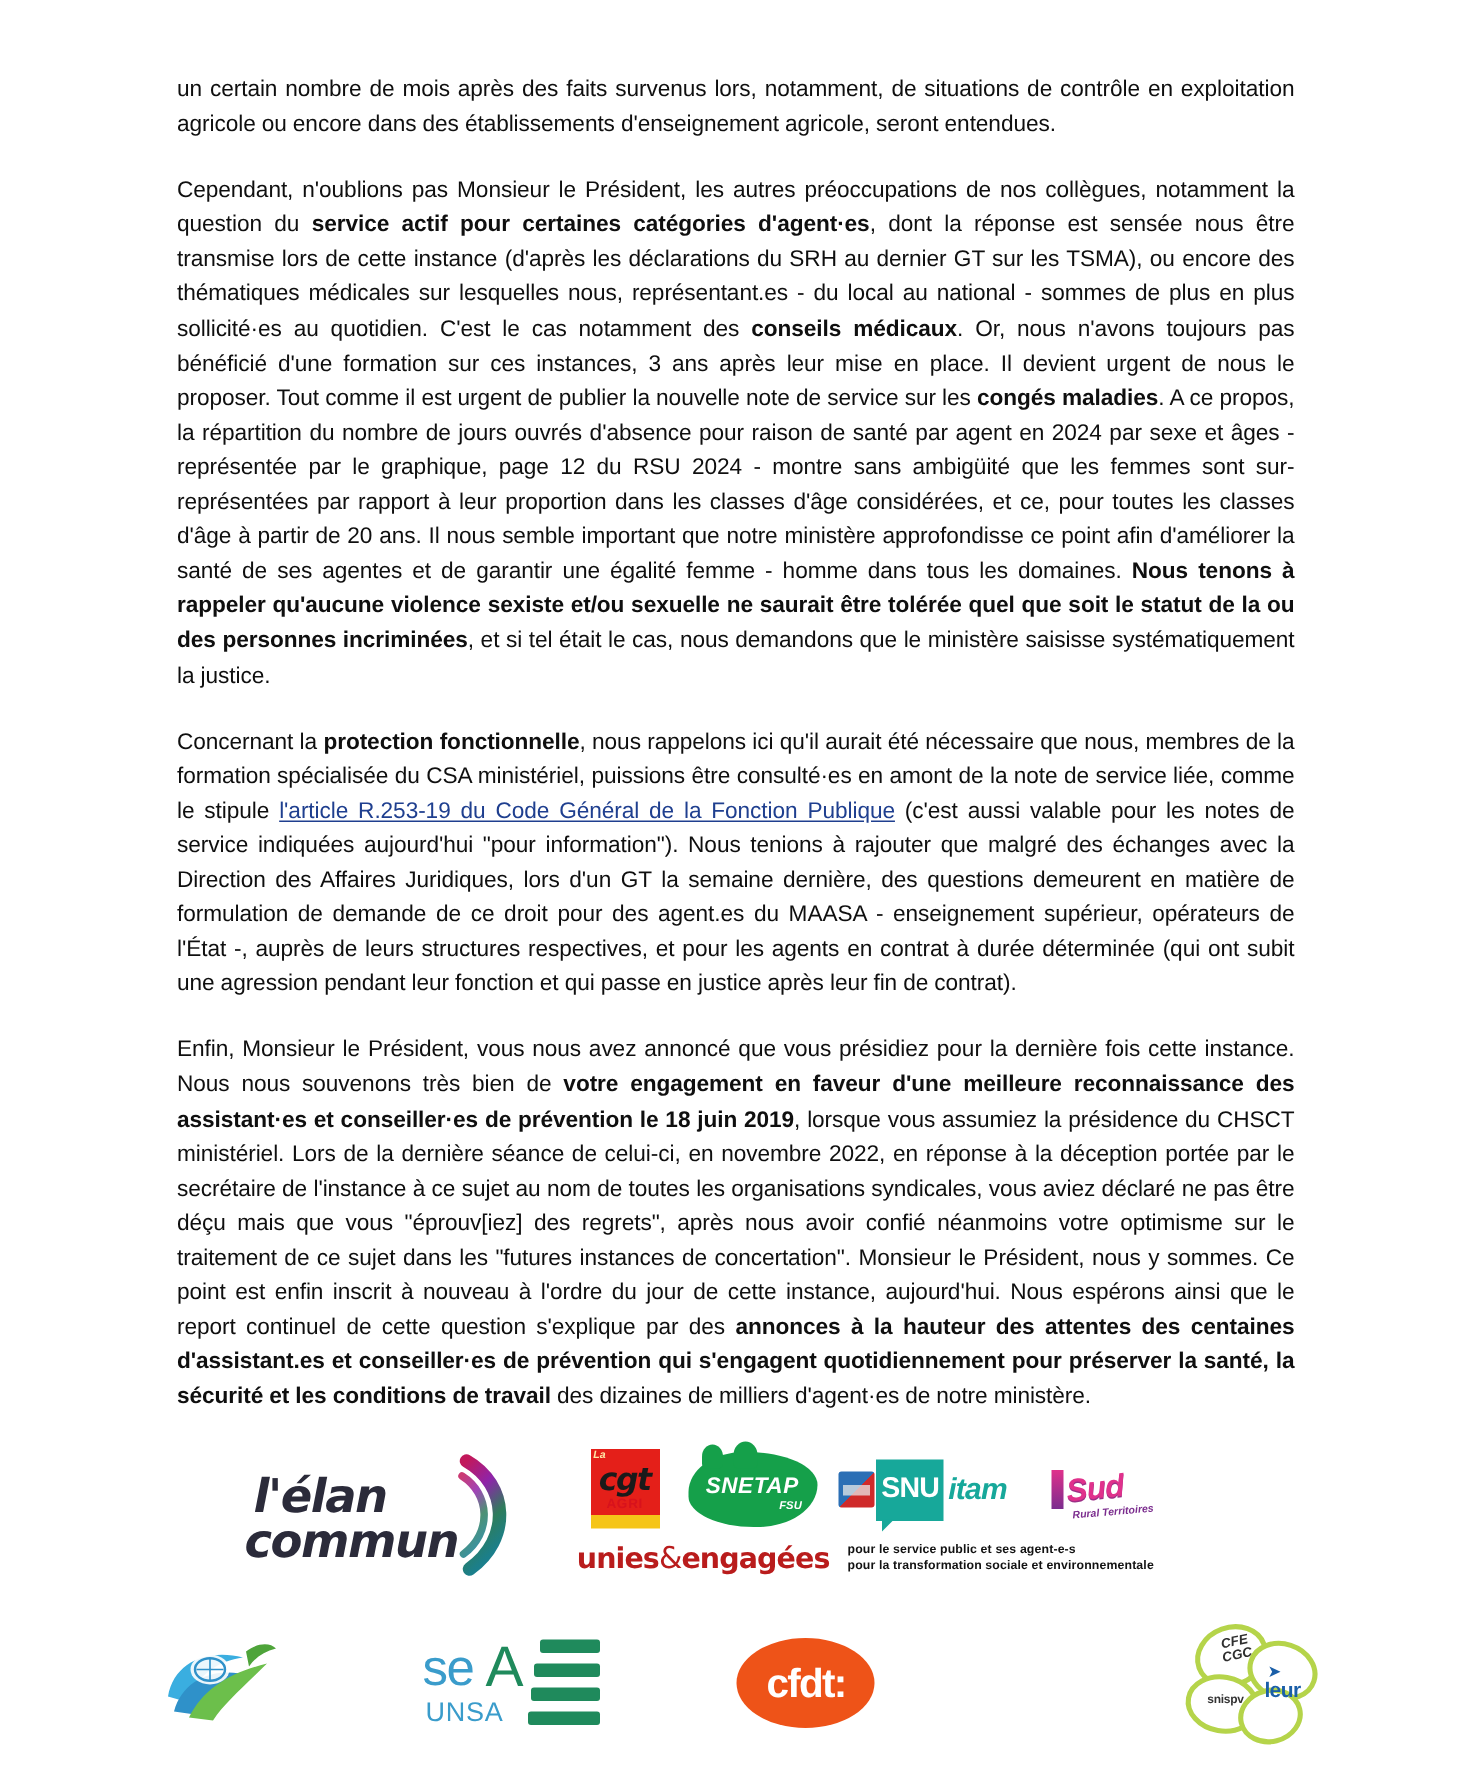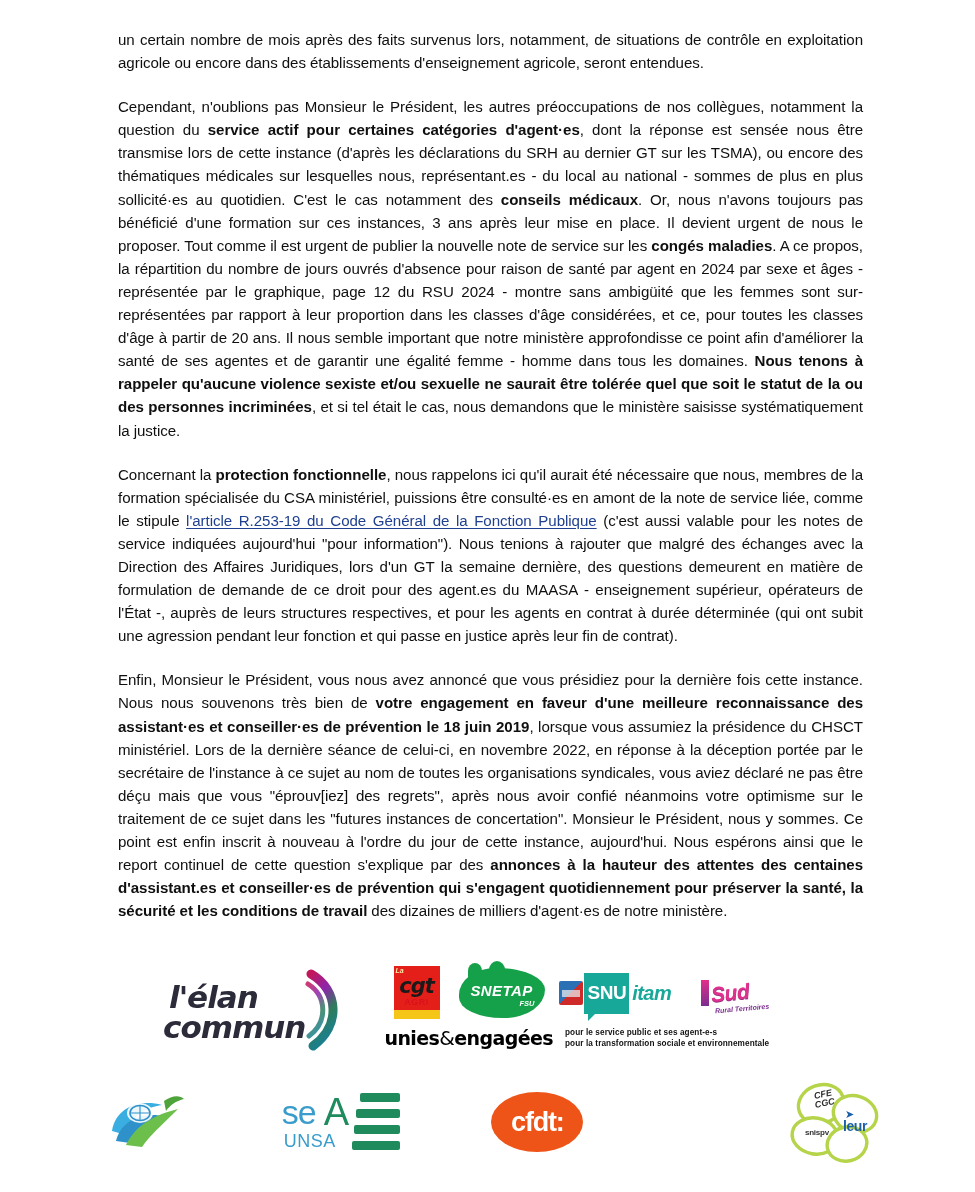--- a/index.html
+++ b/index.html
@@ -14,21 +14,21 @@
     font-family: "Liberation Sans", sans-serif;
     color: #0f0f0f;
     overflow: hidden;
     position: relative;
   }
 
   .page {
     width: 975px;
     height: 1192px;
     box-sizing: border-box;
-    padding: 28px 112px 0 118px;
+    padding: 48px 112px 0 118px;
     position: relative;
   }
 
   .para {
     font-size: 15.1px;
     line-height: 23.1px;
     text-align: justify;
     text-justify: inter-word;
     margin: 0 0 21px 0;
     letter-spacing: -0.05px;
@@ -297,21 +297,21 @@
     font-style: italic;
     font-size: 7px;
     transform: rotate(-5deg);
   }
 
   
   .unies {
     font-family: "DejaVu Sans", sans-serif;
     font-weight: 800;
     font-size: 19px;
-    color: #000000;
+    color: #b91c1c;
     letter-spacing: -0.6px;
     white-space: nowrap;
   }
   .unies .amp { font-weight: 400; font-size: 20px; }
   .tagline {
     font-size: 8.2px;
     line-height: 11px;
     font-weight: 700;
     color: #121212;
     letter-spacing: 0.1px;

